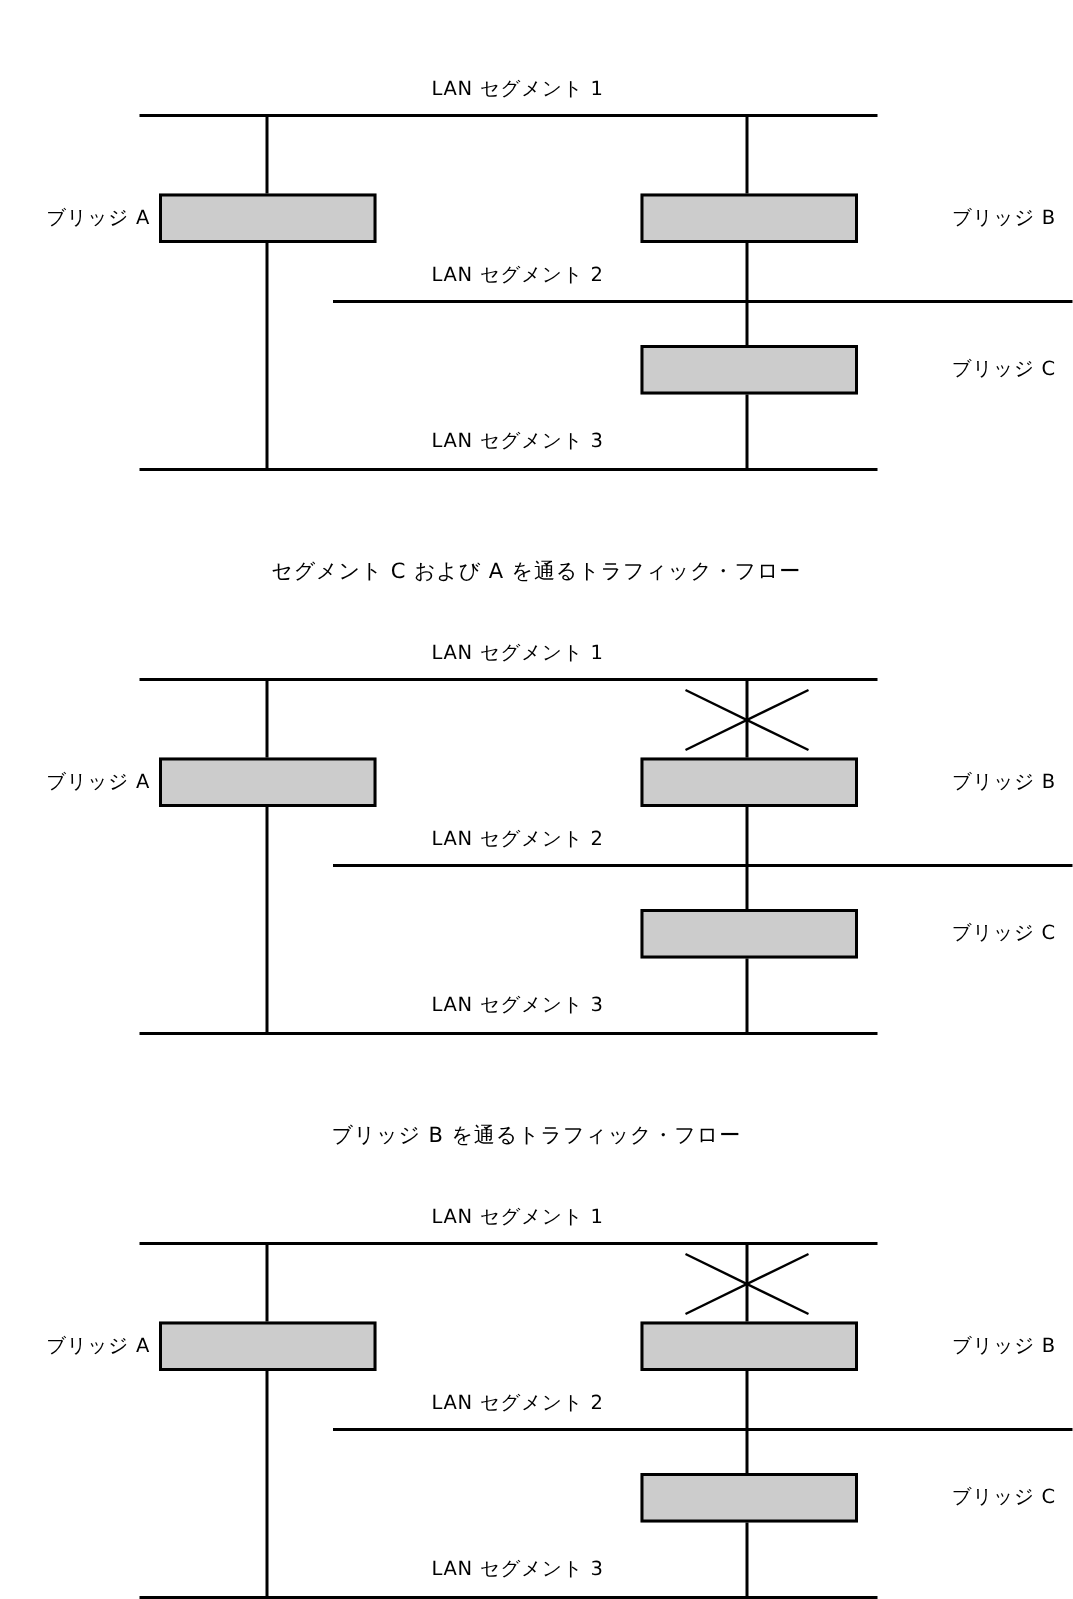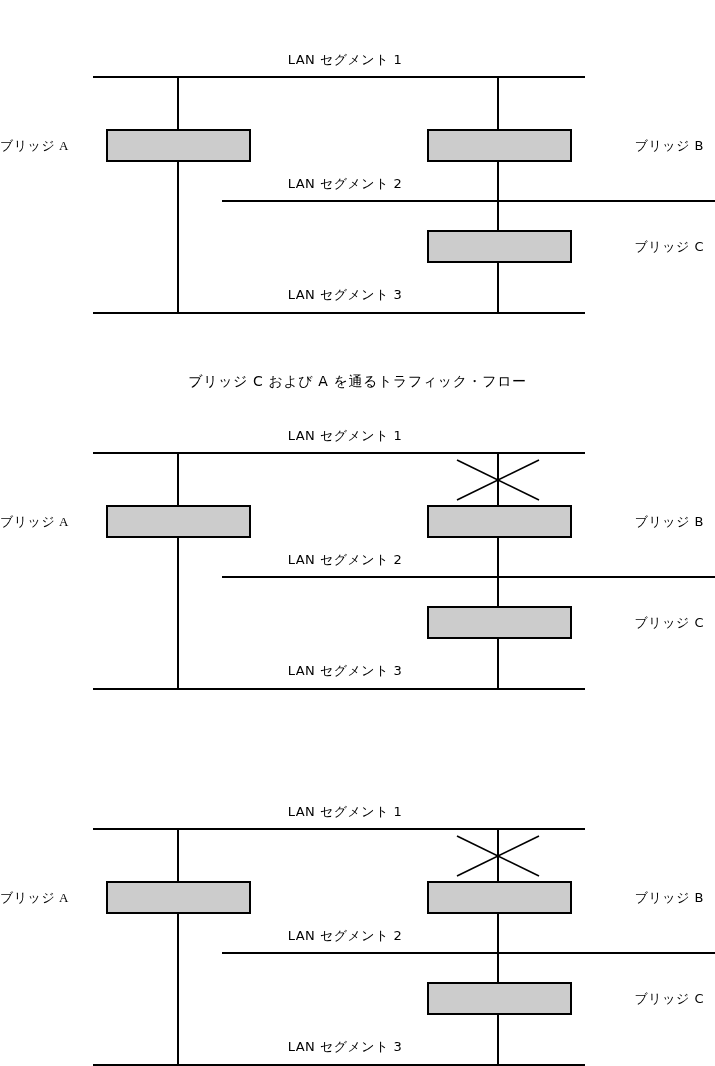--- a/index.html
+++ b/index.html
@@ -67,22 +67,21 @@
     text-align: center;
   }
   .bridge-label {
     position: absolute;
     font-size: 13px;
     line-height: 16px;
     letter-spacing: 0.5px;
     white-space: nowrap;
   }
   .bridge-label.left {
-    text-align: left;
-    font-family: Liberation Serif, serif;
+    text-align: right;
   }
   .bridge-label.right {
     text-align: right;
   }
   .x-mark {
     position: absolute;
     overflow: visible;
   }
   .x-mark line {
     stroke: #000000;
@@ -116,21 +115,21 @@
 
       <div class="bridge-box" style="top:230px; left:427px; width:145px; height:33px;"></div>
       <div class="bridge-label right" style="top:239px; left:594px; width:110px;">ブリッジ C</div>
 
       <div class="seg-label" style="top:287px; left:245px; width:200px;">LAN セグメント 3</div>
       <div class="hline" style="top:312px; left:93px; width:492px;"></div>
     </div>
   </div>
 
   <div class="figure" style="top:372px; height:345px;">
-    <div class="fig-title" style="top:0px;">ブリッジ C および A を通るトラフィック・フロー</div>
+    <div class="fig-title" style="top:0px;">セグメント C および A を通るトラフィック・フロー</div>
 
     <div class="diagram" style="top:0px; height:345px;">
 
       <div class="seg-label" style="top:56px; left:245px; width:200px;">LAN セグメント 1</div>
       <div class="hline" style="top:80px; left:93px; width:492px;"></div>
 
       <div class="vline" style="top:80px; left:177px; height:237px;"></div>
       <div class="vline" style="top:80px; left:497px; height:237px;"></div>
 
       <svg class="x-mark" style="top:86px; left:455px;" width="86" height="44" viewBox="0 0 86 44">
@@ -149,20 +148,21 @@
 
       <div class="bridge-box" style="top:234px; left:427px; width:145px; height:33px;"></div>
       <div class="bridge-label right" style="top:243px; left:594px; width:110px;">ブリッジ C</div>
 
       <div class="seg-label" style="top:291px; left:245px; width:200px;">LAN セグメント 3</div>
       <div class="hline" style="top:316px; left:93px; width:492px;"></div>
     </div>
   </div>
 
   <div class="figure" style="top:748px; height:318px;">
+    <div class="fig-title" style="top:0px;">ブリッジ B を通るトラフィック・フロー</div>
 
     <div class="diagram" style="top:0px; height:318px;">
 
       <div class="seg-label" style="top:56px; left:245px; width:200px;">LAN セグメント 1</div>
       <div class="hline" style="top:80px; left:93px; width:492px;"></div>
 
       <div class="vline" style="top:80px; left:177px; height:237px;"></div>
       <div class="vline" style="top:80px; left:497px; height:237px;"></div>
 
       <svg class="x-mark" style="top:86px; left:455px;" width="86" height="44" viewBox="0 0 86 44">

